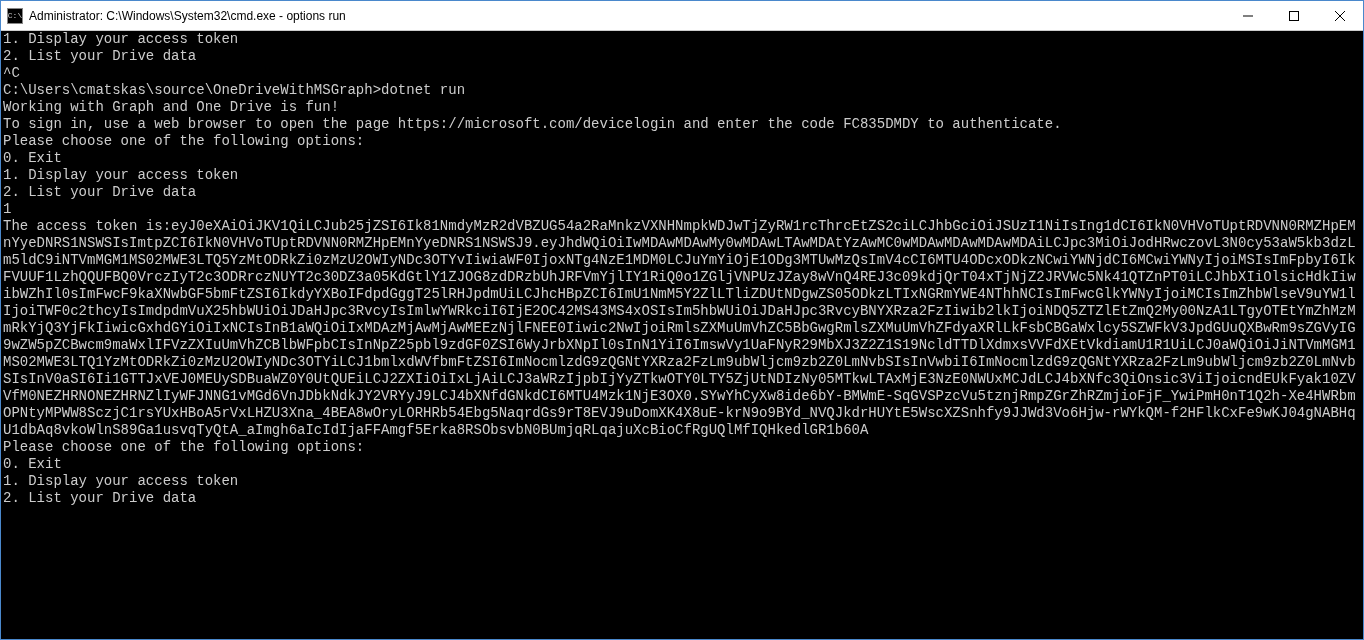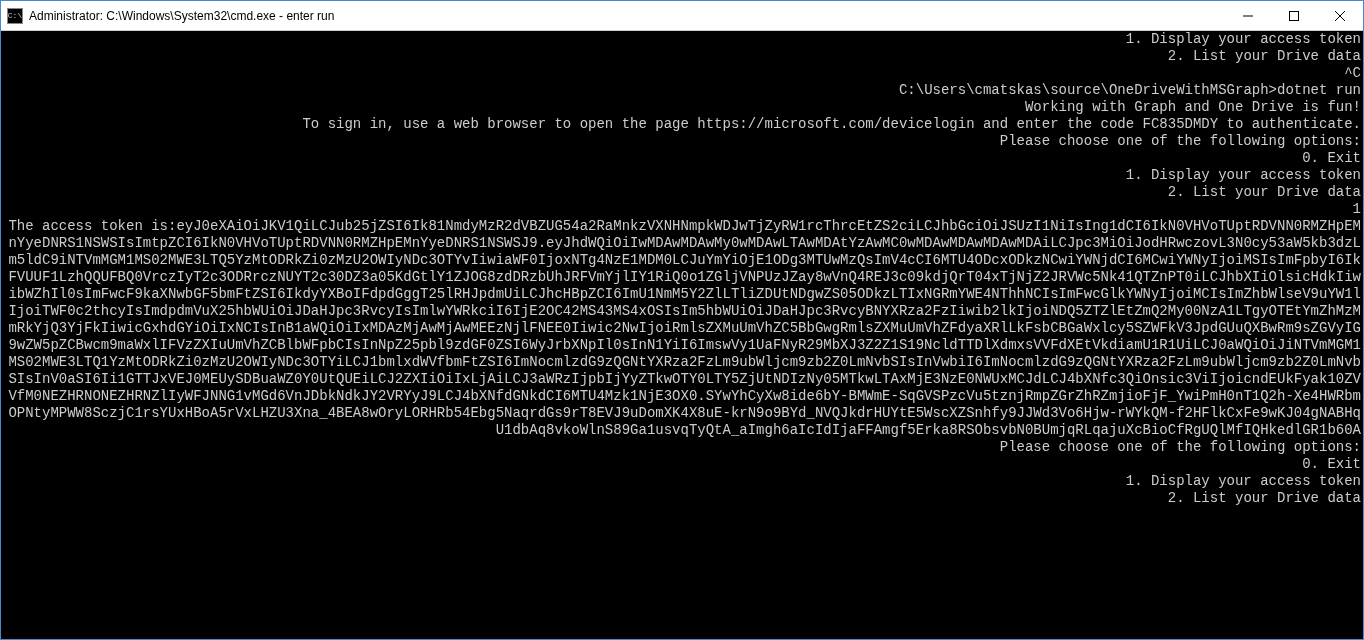--- a/index.html
+++ b/index.html
@@ -71,35 +71,34 @@
     .terminal {
       flex: 1;
       background: #000;
       color: #ccc;
       font-size: 14px;
       line-height: 17px;
       padding: 0 2px;
       white-space: pre-wrap;
       word-break: break-all;
       overflow: hidden;
-      text-align: right;
     }
     .terminal-line {
       display: block;
     }
   </style>
 </head>
 <body>
 
 <div class="window">
   <div class="titlebar">
     <div class="titlebar-icon">
       <span class="titlebar-icon-inner">C:\</span>
     </div>
-    <div class="titlebar-text">Administrator: C:\Windows\System32\cmd.exe - enter  run</div>
+    <div class="titlebar-text">Administrator: C:\Windows\System32\cmd.exe - options  run</div>
     <div class="window-controls">
       <div class="win-btn">
         <svg viewBox="0 0 10 10">
             <line x1="0" y1="5" x2="10" y2="5" stroke="currentColor" stroke-width="1"></line>
           </svg>
       </div>
       <div class="win-btn">
         <svg viewBox="0 0 10 10">
             <rect x="0.5" y="0.5" width="9" height="9" fill="none" stroke="currentColor" stroke-width="1"></rect>
           </svg>

